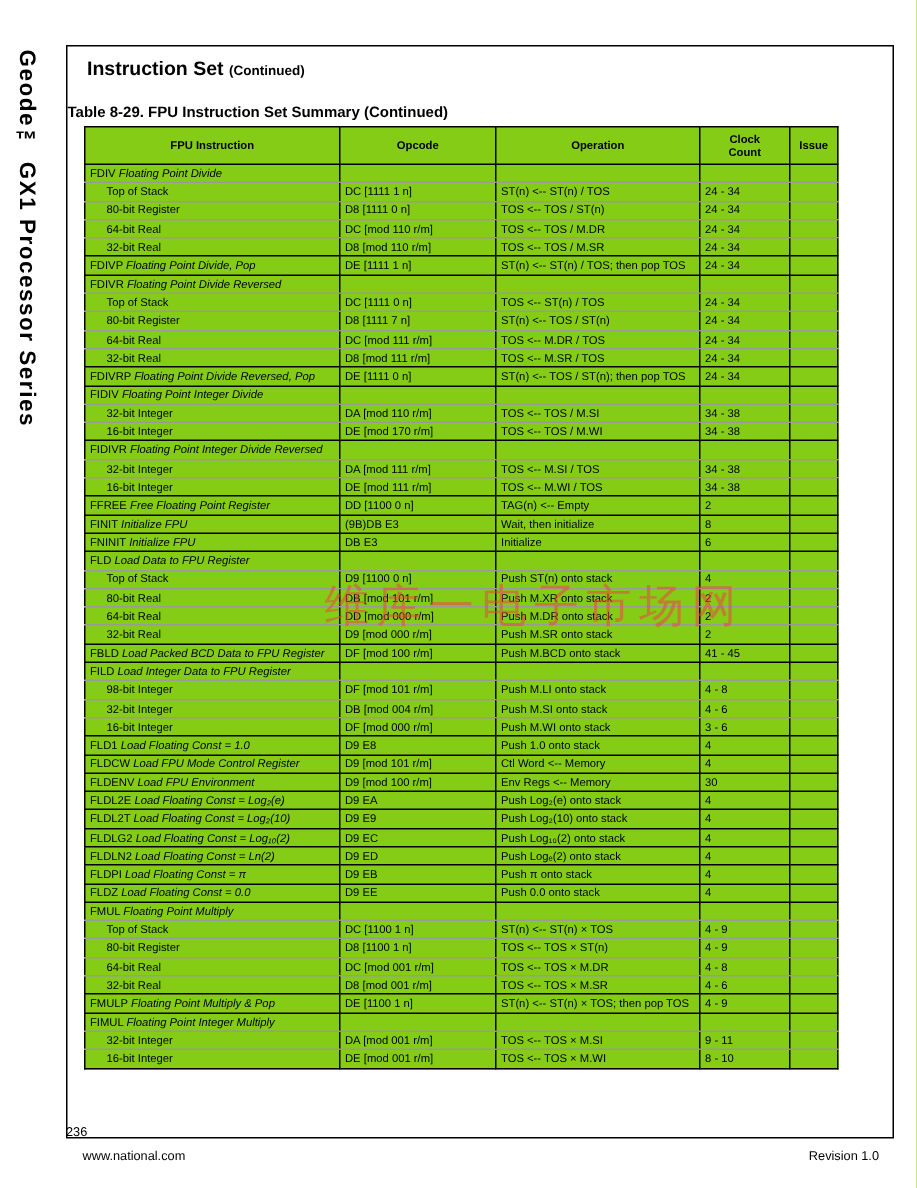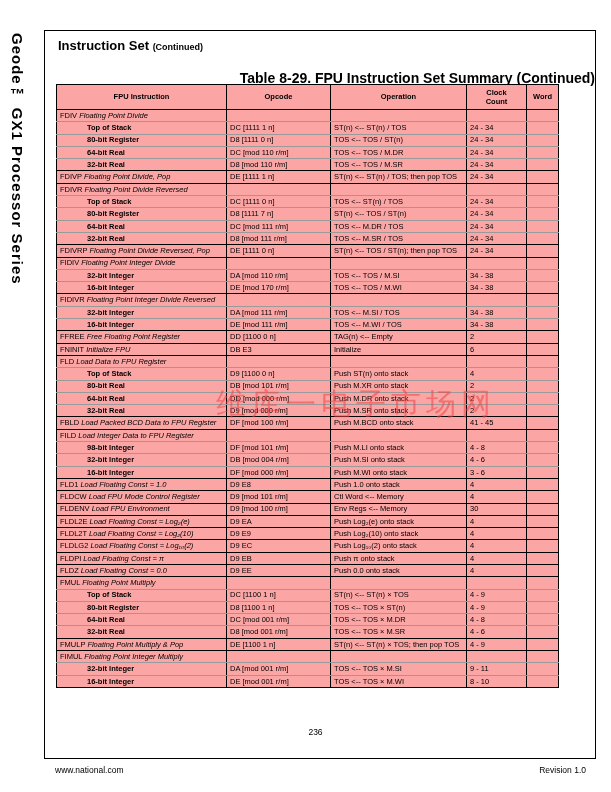--- a/index.html
+++ b/index.html
@@ -11,50 +11,50 @@
     position:absolute;top:33px;left:9px;
     writing-mode:vertical-rl;
     font-size:15px;font-weight:bold;letter-spacing:1px;white-space:nowrap;
   }
   .frame{
     position:absolute;left:44px;top:30px;width:552px;height:729px;
     border:1.5px solid #000;box-sizing:border-box;background:#fff;
   }
   .section-heading{position:absolute;left:13px;top:7px;font-weight:bold;font-size:13px;}
   .section-heading .cont{font-size:9px;font-weight:bold;}
-  .table-title{position:absolute;top:39px;left:0;width:100%;text-align:right;font-weight:bold;font-size:14px;}
+  .table-title{position:absolute;top:39px;left:0;width:100%;text-align:left;font-weight:bold;font-size:10px;}
   table.fpu{
     position:absolute;left:11px;top:53px;width:502px;
     border-collapse:collapse;table-layout:fixed;
-    font-size:7.5px;border:1.5px solid #000;background:#fca5a5;
+    font-size:7.5px;border:1.5px solid #000;background:#84cc16;
   }
   .fpu th{
     border:1px solid #000;border-bottom:1.5px solid #000;
     font-size:7.5px;font-weight:bold;text-align:center;vertical-align:middle;
     height:22px;padding:1px 2px;line-height:1.25;white-space:pre-line;
   }
   .fpu td{
     border-left:1px solid #000;border-right:1px solid #000;
     border-bottom:1px solid #9a9a9a;
     height:11.3px;padding:0 3px;vertical-align:middle;line-height:1;
     overflow:hidden;white-space:nowrap;
   }
   .fpu tr.group-end td{border-bottom:1.5px solid #000;}
   .fpu td.c-instr b{font-weight:normal;}
   .fpu td.c-instr i{font-style:italic;}
-  .fpu td.c-instr.sub{padding-left:30px;font-weight:bold;}
+  .fpu td.c-instr.sub{padding-left:14px;}
   .fpu td.c-clock{}
   .fpu td.c-opcode,.fpu td.c-op{text-align:left;}
   .watermark{
     position:absolute;left:168px;top:384px;width:320px;
     font-size:30px;color:#ef4444;opacity:0.55;letter-spacing:5px;
     pointer-events:none;z-index:5;white-space:nowrap;margin-left:48px;
   }
   .footer-left{position:absolute;left:55px;top:765px;font-size:8.5px;}
-  .footer-center{position:absolute;left:44px;top:727px;width:543px;text-align:center;font-size:8.5px;}
+  .footer-center{position:absolute;left:44px;top:749px;width:543px;font-size:8.5px;}
   .footer-right{position:absolute;right:25px;top:765px;font-size:8.5px;}
 </style>
 </head>
 <body>
 
 <div class="page">
 
   <div class="sidebar-title">Geode™ GX1 Processor Series</div>
 
   <div class="frame">
@@ -72,21 +72,21 @@
           <col style="width:60px">
           <col style="width:32px">
       </colgroup>
       <thead>
         <tr>
           <th>FPU Instruction</th>
           <th>Opcode</th>
           <th>Operation</th>
           <th>Clock
 Count</th>
-          <th>Word</th>
+          <th>Issue</th>
         </tr>
       </thead>
       <tbody id="table-body">
           <tr>
             <td class="c-instr"><b>FDIV </b><i>Floating Point Divide</i></td>
             <td class="c-opcode"></td>
             <td class="c-op"></td>
             <td class="c-clock"></td>
             <td class="c-issue"></td>
           </tr>
@@ -210,20 +210,27 @@
             <td class="c-issue"></td>
           </tr>
           <tr class="group-end">
             <td class="c-instr"><b>FFREE </b><i>Free Floating Point Register</i></td>
             <td class="c-opcode">DD [1100 0 n]</td>
             <td class="c-op">TAG(n) &lt;-- Empty</td>
             <td class="c-clock">2</td>
             <td class="c-issue"></td>
           </tr>
           <tr class="group-end">
+            <td class="c-instr"><b>FINIT </b><i>Initialize FPU</i></td>
+            <td class="c-opcode">(9B)DB E3</td>
+            <td class="c-op">Wait, then initialize</td>
+            <td class="c-clock">8</td>
+            <td class="c-issue"></td>
+          </tr>
+          <tr class="group-end">
             <td class="c-instr"><b>FNINIT </b><i>Initialize FPU</i></td>
             <td class="c-opcode">DB E3</td>
             <td class="c-op">Initialize</td>
             <td class="c-clock">6</td>
             <td class="c-issue"></td>
           </tr>
           <tr>
             <td class="c-instr"><b>FLD </b><i>Load Data to FPU Register</i></td>
             <td class="c-opcode"></td>
             <td class="c-op"></td>
@@ -329,20 +336,27 @@
             <td class="c-issue"></td>
           </tr>
           <tr class="group-end">
             <td class="c-instr"><b>FLDLG2 </b><i>Load Floating Const = Log₁₀(2)</i></td>
             <td class="c-opcode">D9 EC</td>
             <td class="c-op">Push Log₁₀(2) onto stack</td>
             <td class="c-clock">4</td>
             <td class="c-issue"></td>
           </tr>
           <tr class="group-end">
+            <td class="c-instr"><b>FLDLN2 </b><i>Load Floating Const = Ln(2)</i></td>
+            <td class="c-opcode">D9 ED</td>
+            <td class="c-op">Push Logₑ(2) onto stack</td>
+            <td class="c-clock">4</td>
+            <td class="c-issue"></td>
+          </tr>
+          <tr class="group-end">
             <td class="c-instr"><b>FLDPI </b><i>Load Floating Const = π</i></td>
             <td class="c-opcode">D9 EB</td>
             <td class="c-op">Push π onto stack</td>
             <td class="c-clock">4</td>
             <td class="c-issue"></td>
           </tr>
           <tr class="group-end">
             <td class="c-instr"><b>FLDZ </b><i>Load Floating Const = 0.0</i></td>
             <td class="c-opcode">D9 EE</td>
             <td class="c-op">Push 0.0 onto stack</td>

